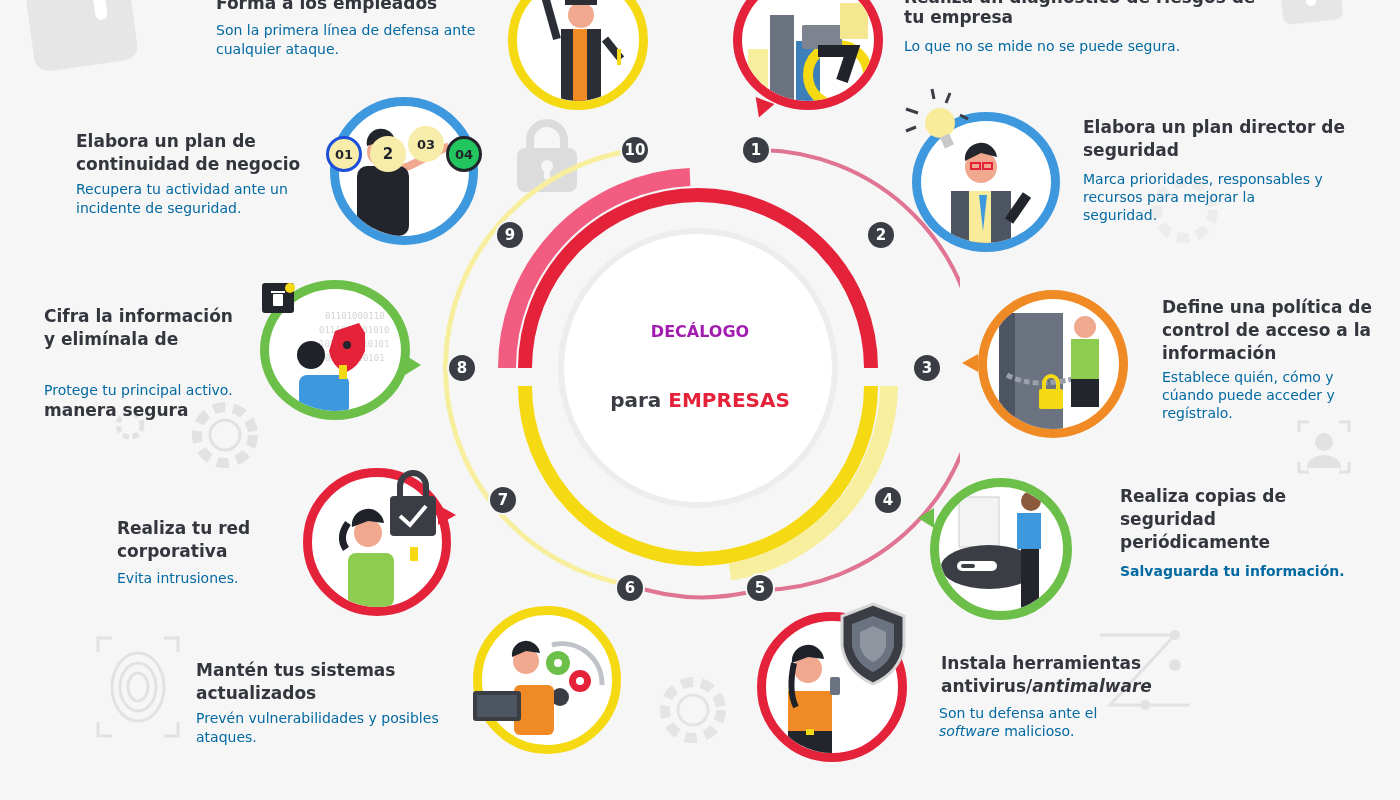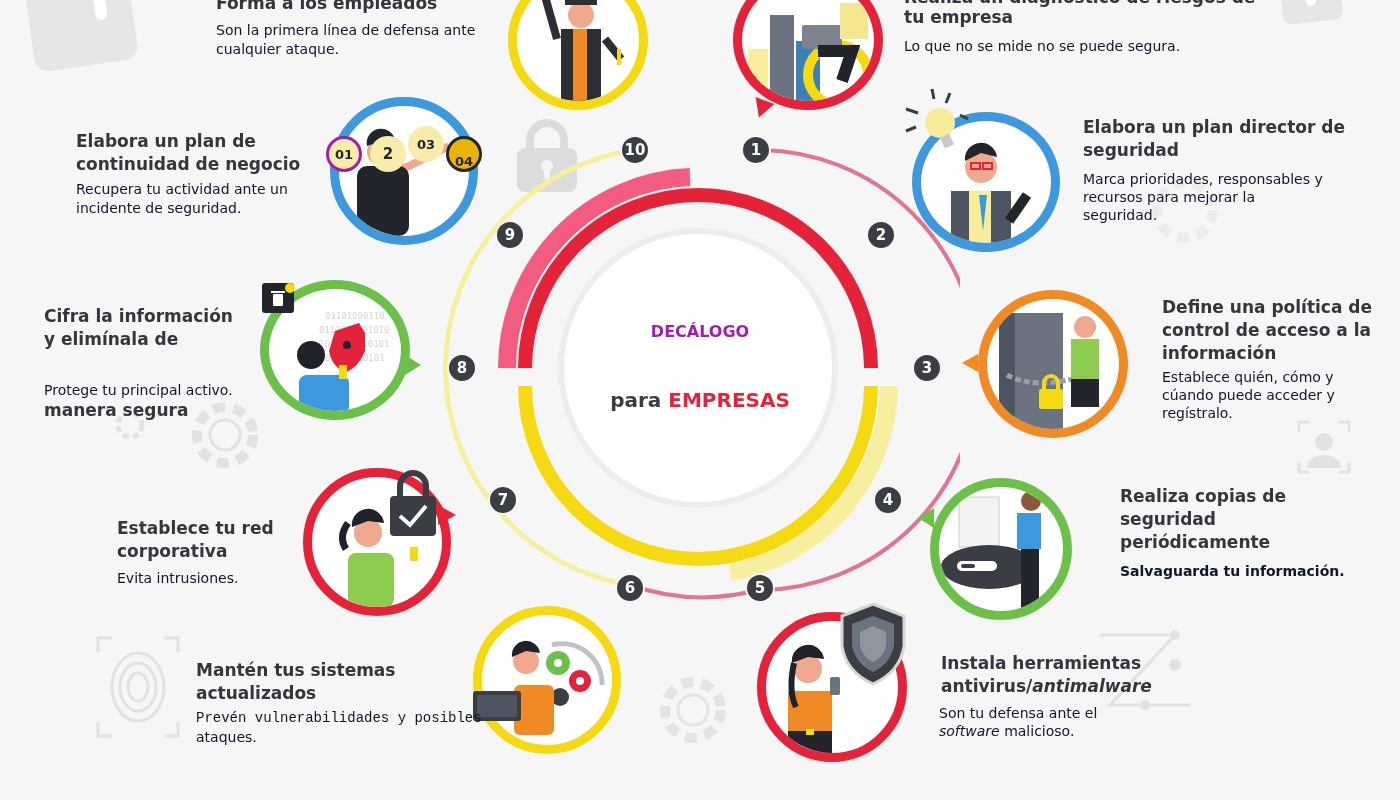--- a/index.html
+++ b/index.html
@@ -15,21 +15,21 @@
     position: absolute;
     font-weight: bold;
     font-size: 17px;
     line-height: 23px;
     color: #33363d;
   }
   .item-desc {
     position: absolute;
     font-size: 14px;
     line-height: 19px;
-    color: #0f172a;
+    color: #0369a1;
   }
   .badge {
     position: absolute;
     width: 30px; height: 30px;
     border-radius: 50%;
     background: #3a3d44;
     color: #fff;
     font-weight: bold;
     font-size: 15px;
     display: flex; align-items: center; justify-content: center;
@@ -176,30 +176,30 @@
 <div class="bubble" style="left:330px;top:97px;width:148px;height:148px;border-color:#3d98dd;">
   <svg viewBox="0 0 130 130">
     <path d="M40 70 L70 60 L110 40" stroke="#f0a88f" stroke-width="8" fill="none"></path>
     <rect x="18" y="60" width="52" height="70" rx="10" fill="#22252c"></rect>
     <circle cx="42" cy="46" r="14" fill="#f0a88f"></circle>
     <path d="M28 40 a14 14 0 0 1 28 -6 L40 36 Z" fill="#22252c"></path>
   </svg>
 </div>
 
 <div class="abs" style="left:324px;top:130px;width:160px;height:40px;">
-  <div class="abs" style="left:2px;top:6px;width:36px;height:36px;border-radius:50%;background:#f8ecaa;border:3px solid #a21caf;display:flex;align-items:center;justify-content:center;font-weight:bold;font-size:13px;color:#22252c;">
+  <div class="abs" style="left:2px;top:6px;width:36px;height:36px;border-radius:50%;background:#f8ecaa;border:3px solid #1d4ed8;display:flex;align-items:center;justify-content:center;font-weight:bold;font-size:13px;color:#22252c;">
       <span>01</span>
     </div>
   <div class="abs" style="left:46px;top:6px;width:36px;height:36px;border-radius:50%;background:#f8ecaa;display:flex;align-items:center;justify-content:center;font-weight:bold;font-size:15px;color:#22252c;">
       <span>2</span>
     </div>
   <div class="abs" style="left:84px;top:-4px;width:36px;height:36px;border-radius:50%;background:#f8ecaa;display:flex;align-items:center;justify-content:center;font-weight:bold;font-size:13px;color:#22252c;">
       <span>03</span>
     </div>
-  <div class="abs" style="left:122px;top:6px;width:36px;height:36px;border-radius:50%;background:#eab308;border:3px solid #22252c;display:flex;align-items:flex-end;justify-content:center;font-weight:bold;font-size:13px;color:#22252c;">
+  <div class="abs" style="left:122px;top:6px;width:36px;height:36px;border-radius:50%;background:#22c55e;border:3px solid #22252c;display:flex;align-items:center;justify-content:center;font-weight:bold;font-size:13px;color:#22252c;">
       <span>04</span>
     </div>
 </div>
 
 <div class="bubble" style="left:912px;top:112px;width:148px;height:140px;border-color:#3d98dd;">
   <svg viewBox="0 0 130 122">
     <rect x="30" y="70" width="60" height="60" fill="#4e5562"></rect>
     <rect x="48" y="70" width="22" height="60" fill="#f8ec9a"></rect>
     <path d="M58 74 L62 110 L66 74 Z" fill="#3d98dd"></path>
     <circle cx="60" cy="46" r="16" fill="#f0a88f"></circle>
@@ -348,32 +348,32 @@
 <div class="item-title" style="left:44px;top:351px;margin-top:48px;">manera segura</div>
 <div class="item-desc" style="left:44px;top:381px;">Protege tu principal activo.</div>
 
 <div class="item-title" style="left:1162px;top:296px;">Define una política de</div>
 <div class="item-title" style="left:1162px;top:319px;">control de acceso a la</div>
 <div class="item-title" style="left:1162px;top:342px;">información</div>
 <div class="item-desc" style="left:1162px;top:368px;">Establece quién, cómo y</div>
 <div class="item-desc" style="left:1162px;top:386px;">cúando puede acceder y</div>
 <div class="item-desc" style="left:1162px;top:404px;">regístralo.</div>
 
-<div class="item-title" style="left:117px;top:517px;">Establece tu red</div>
+<div class="item-title" style="left:117px;top:517px;">Realiza tu red</div>
 <div class="item-title" style="left:117px;top:540px;">corporativa</div>
 <div class="item-desc" style="left:117px;top:569px;">Evita intrusiones.</div>
 
 <div class="item-title" style="left:1120px;top:485px;">Realiza copias de</div>
 <div class="item-title" style="left:1120px;top:508px;">seguridad</div>
 <div class="item-title" style="left:1120px;top:531px;">periódicamente</div>
 <div class="item-desc" style="left:1120px;top:562px;font-weight:bold;">Salvaguarda tu información.</div>
 
 <div class="item-title" style="left:196px;top:659px;">Mantén tus sistemas</div>
 <div class="item-title" style="left:196px;top:682px;">actualizados</div>
-<div class="item-desc" style="left:196px;top:709px;font-family:Liberation Mono, monospace;">Prevén vulnerabilidades y posibles</div>
+<div class="item-desc" style="left:196px;top:709px;">Prevén vulnerabilidades y posibles</div>
 <div class="item-desc" style="left:196px;top:728px;">ataques.</div>
 
 <div class="item-title" style="left:941px;top:652px;">Instala herramientas</div>
 <div class="item-title" style="left:941px;top:675px;">
   <span>antivirus/</span><em>antimalware</em>
 </div>
 <div class="item-desc" style="left:939px;top:704px;">Son tu defensa ante el</div>
 <div class="item-desc" style="left:939px;top:722px;">
   <em>software</em><span> malicioso.</span>
 </div>

